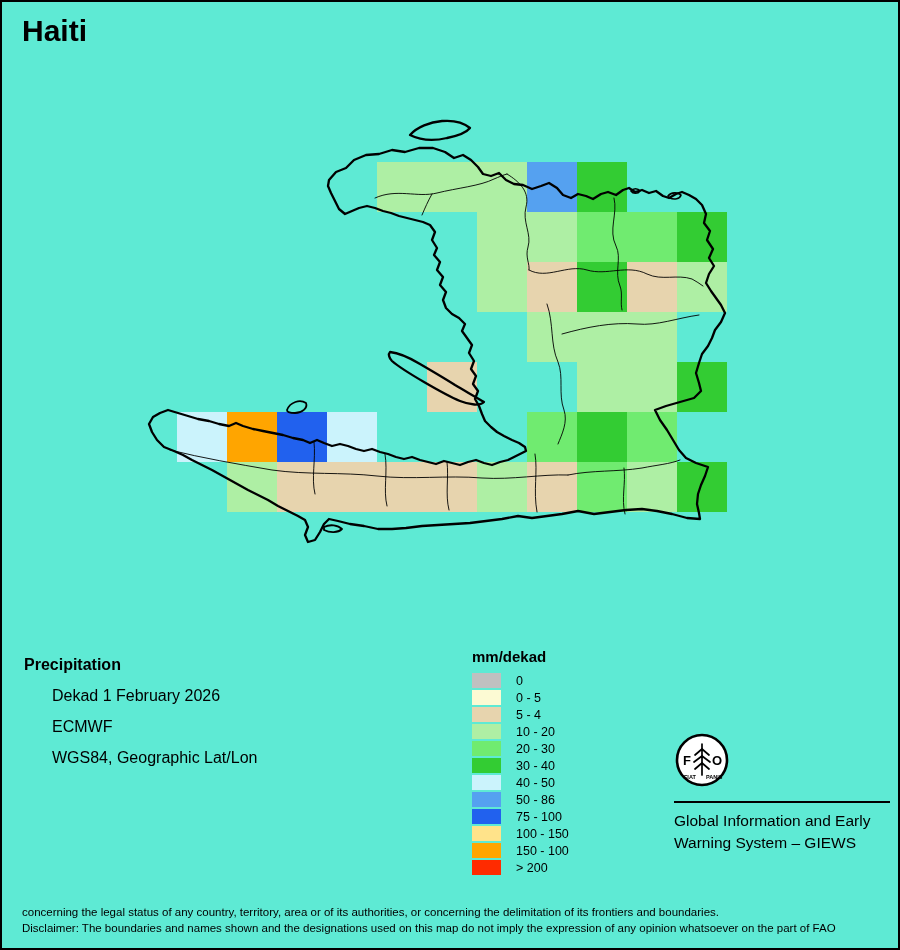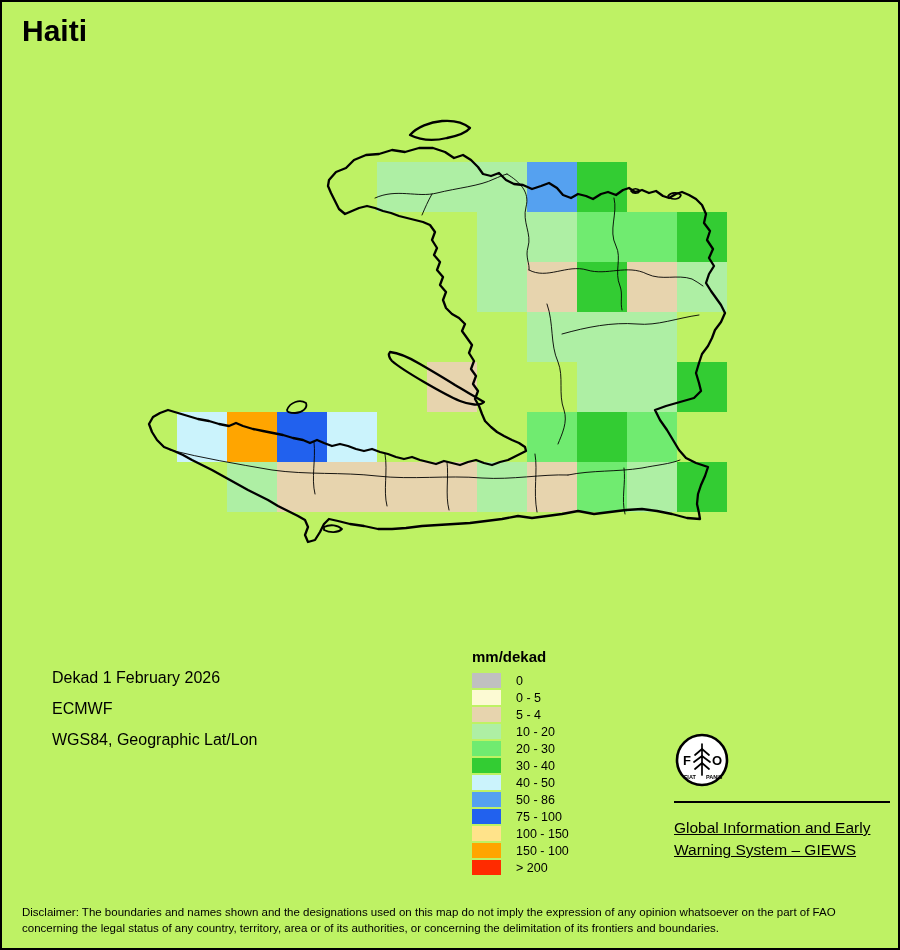--- a/index.html
+++ b/index.html
@@ -1,18 +1,18 @@
 <!DOCTYPE html>
 <html><head>
 <meta charset="utf-8">
 <style>
   html,body{margin:0;padding:0;background:#fff;}
   .page{
     position:relative;width:900px;height:950px;box-sizing:border-box;
-    border:2px solid #000;background:#bef264;overflow:hidden;
+    border:2px solid #000;background:#5eead4;overflow:hidden;
     font-family:"Liberation Sans", sans-serif;color:#000;
   }
   .page-title{
     position:absolute;left:20px;top:12px;font-size:30px;font-weight:bold;letter-spacing:0px;
   }
   .map-svg{position:absolute;left:0;top:0;}
   
   .legend{position:absolute;left:470px;top:646px;}
   .legend-title{font-size:15px;font-weight:bold;margin-bottom:8px;}
   .legend-row{display:flex;align-items:center;height:15px;margin-bottom:2px;}
@@ -21,21 +21,21 @@
   
   .info{position:absolute;left:22px;top:654px;}
   .info-heading{font-size:16px;font-weight:bold;}
   .info-line{font-size:16px;margin-top:13px;margin-left:28px;}
   
   .fao{position:absolute;left:672px;top:729px;width:216px;}
   .fao-top{display:flex;align-items:flex-start;}
   .fao-logo{flex:0 0 56px;}
   .fao-name{font-size:15px;font-weight:bold;line-height:17.5px;margin-left:7px;margin-top:3px;}
   .fao-sep{height:2px;background:#000;margin-top:12px;}
-  .giews{font-size:15.5px;line-height:22px;margin-top:14px;text-decoration:underline;}
+  .giews{font-size:15.5px;line-height:22px;margin-top:7px;}
   
   .disclaimer{
     position:absolute;left:20px;top:903px;width:856px;
     font-size:11.5px;line-height:15.5px;
   }
 </style>
 </head>
 <body>
 
 <div class="page">
@@ -171,20 +171,21 @@
           <span class="legend-label">150 - 100</span>
         </div>
         <div class="legend-row">
           <div class="legend-swatch" style="background: rgb(255, 43, 0);"></div>
           <span class="legend-label">&gt; 200</span>
         </div>
       </div>
   </div>
 
   <div class="info">
+    <div class="info-heading">Precipitation</div>
     <div class="info-line">Dekad 1 February 2026</div>
     <div class="info-line">ECMWF</div>
     <div class="info-line">WGS84, Geographic Lat/Lon</div>
   </div>
 
   <div class="fao">
     <div class="fao-top">
       <svg class="fao-logo" width="56" height="58" viewBox="0 0 56 58">
         <circle cx="28" cy="29" r="25" fill="#fff" stroke="#000" stroke-width="2.6"></circle>
         <g stroke="#000" stroke-width="1.7" stroke-linecap="round" fill="none">
@@ -200,17 +201,17 @@
       </svg>
     </div>
     <div class="fao-sep"></div>
     <div class="giews">
       <div>Global Information and Early</div>
       <div>Warning System – GIEWS</div>
     </div>
   </div>
 
   <div class="disclaimer">
+    <div>concerning the legal status of any country, territory, area or of its authorities, or concerning the delimitation of its frontiers and boundaries.</div>
     <div>Disclaimer: The boundaries and names shown and the designations used on this map do not imply the expression of any opinion whatsoever on the part of FAO</div>
-    <div>concerning the legal status of any country, territory, area or of its authorities, or concerning the delimitation of its frontiers and boundaries.</div>
   </div>
 
 </div>
 
 </body></html>

